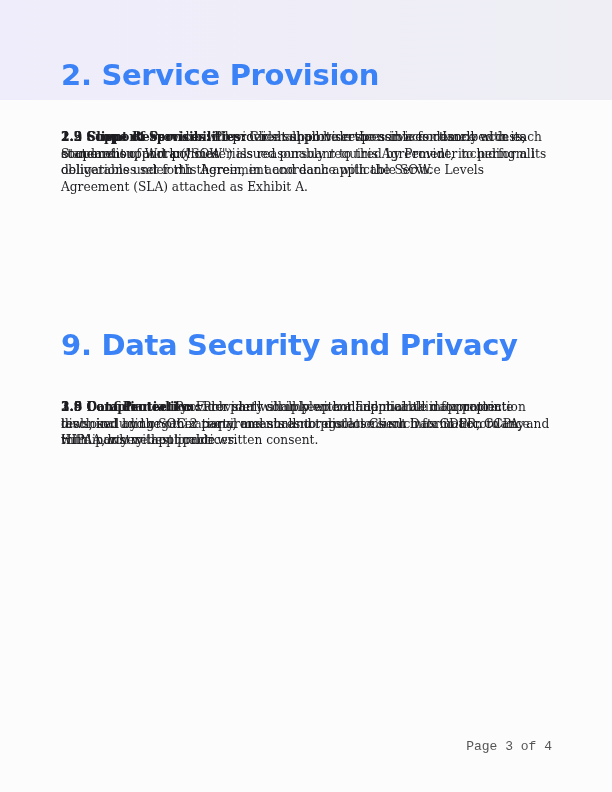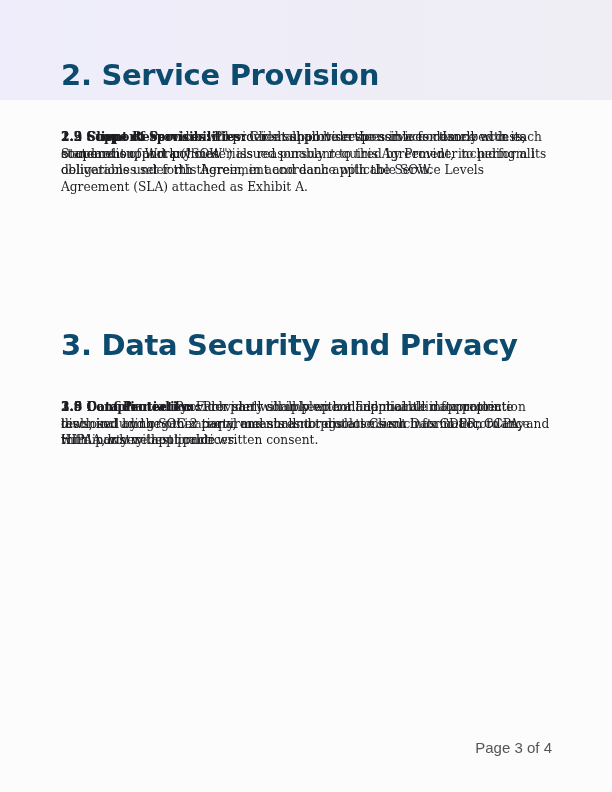--- a/index.html
+++ b/index.html
@@ -9,53 +9,53 @@
       font-family: "DejaVu Serif", serif;
       color: #1b1b1f;
     }
     .header-band {
       position: absolute; left: 0; top: 0; width: 612px; height: 100px;
       background: linear-gradient(90deg, #efedfb 0%, #eeeef4 100%);
     }
     .section-title {
       position: absolute; left: 61px; margin: 0;
       font-family: "DejaVu Sans", sans-serif; font-weight: bold;
-      font-size: 29px; letter-spacing: -0.3px; color: #0c4a6e;
+      font-size: 29px; letter-spacing: -0.3px; color: #3b82f6;
       white-space: nowrap;
     }
     #title-2 { top: 58px; }
     #title-3 { top: 328px; }
     .clause-stack { position: absolute; left: 61px; width: 492px; }
     #stack-2 { top: 129px; }
     #stack-3 { top: 399px; }
     .clause {
       position: absolute; left: 0; top: 0; width: 492px; margin: 0;
       font-family: "DejaVu Serif", serif; font-size: 12.2px; line-height: 16.5px;
       color: #1e1e22;
     }
     .clause b { font-weight: bold; }
     .page-footer {
       position: absolute; right: 60px; top: 739px;
-      font-family: Liberation Sans, sans-serif; font-size: 15px; color: #555;
+      font-family: Liberation Mono, monospace; font-size: 13px; color: #555;
     }
   </style>
 </head>
 <body>
 
 <div class="header-band"></div>
 
 <h2 class="section-title" id="title-2">2. Service Provision</h2>
 
 <div class="clause-stack" id="stack-2">
   <p class="clause"><b>2.9 Scope of Services:</b><span> Provider shall provide the services described in each Statement of Work ("SOW") issued pursuant to this Agreement, including all deliverables set forth therein, in accordance with the Service Levels Agreement (SLA) attached as Exhibit A.</span></p>
   <p class="clause"><b>1.2 Client Responsibilities:</b><span> Client shall be responsible for timely access, cooperation, and any materials reasonably required by Provider to perform its obligations under this Agreement and each applicable SOW.</span></p>
   <p class="clause"><b>2.3 Support:</b><span> Provider will provide support services in accordance with its standard support policies.</span></p>
 </div>
 
-<h2 class="section-title" id="title-3">3. Data Security and Privacy</h2>
+<h2 class="section-title" id="title-3">9. Data Security and Privacy</h2>
 
 <div class="clause-stack" id="stack-3">
   <p class="clause"><b>2.5 Data Protection:</b><span> Provider will implement and maintain appropriate technical and organizational measures to protect Client Data in accordance with industry best practices.</span></p>
   <p class="clause"><b>3.9 Confidentiality:</b><span> Each party shall keep confidential all information disclosed by the other party, and shall not disclose such information to any third party without prior written consent.</span></p>
   <p class="clause"><b>1.8 Compliance:</b><span> Provider shall comply with all applicable data protection laws, including SOC 2 requirements and regulations such as GDPR, CCPA, and HIPAA, where applicable.</span></p>
 </div>
 
 <div class="page-footer">Page 3 of 4</div>
 
 </body></html>

